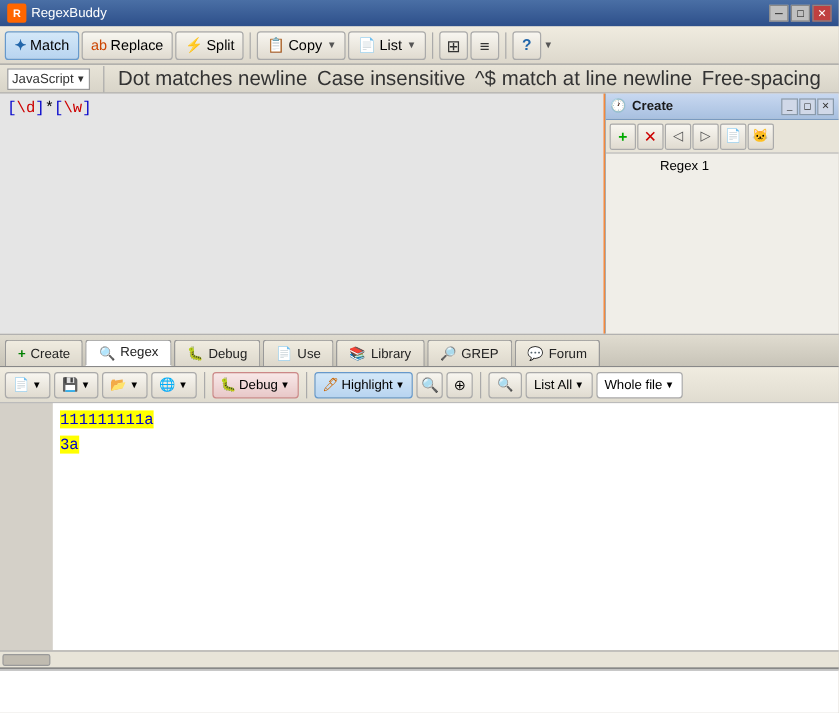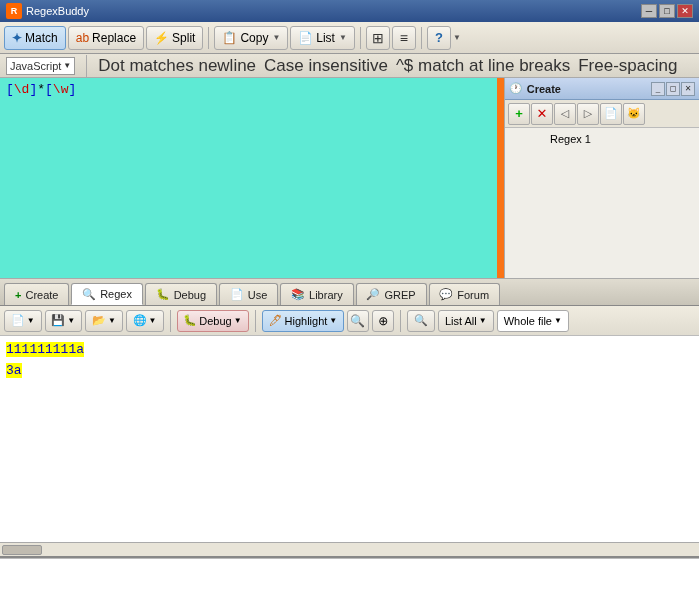--- a/index.html
+++ b/index.html
@@ -151,22 +151,22 @@
 
     
     .main-area {
       display: flex;
       height: 200px;
     }
 
     
     .regex-editor {
       flex: 1;
-      background: #5eead4;
-      border-right: 7px solid #f97316;
+      background: #e5e5e5;
+      border-right: 1px solid #f97316;
       position: relative;
     }
     .regex-content {
       padding: 4px 6px;
       font-family: 'Courier New', monospace;
       font-size: 13px;
       color: #000;
       height: 100%;
     }
 
@@ -448,21 +448,21 @@
 </div>
 
 <div class="toolbar2">
   <div class="lang-dropdown">
     <span>JavaScript</span>
     <span style="font-size:8px;">▼</span>
   </div>
   <div class="tb-divider"></div>
   <span class="option-link">Dot matches newline</span>
   <span class="option-link">Case insensitive</span>
-  <span class="option-link">^$ match at line breaks</span>
+  <span class="option-link">^$ match at line newline</span>
   <span class="option-link">Free-spacing</span>
 </div>
 
 <div class="main-area">
 
   <div class="regex-editor">
     <div class="regex-content">
       <span style="color:#0000cc;">[</span><span style="color:#cc0000;">\d</span><span style="color:#0000cc;">]</span><span>*</span><span style="color:#0000cc;">[</span><span style="color:#cc0000;">\w</span><span style="color:#0000cc;">]</span>
     </div>
   </div>
@@ -570,21 +570,21 @@
     <span>List All</span>
     <span style="font-size:8px;">▼</span>
   </div>
   <div class="file-dropdown">
     <span>Whole file</span>
     <span style="font-size:8px;">▼</span>
   </div>
 </div>
 
 <div style="display:flex;flex:1;flex-direction:column;height:220px;">
-  <div class="test-content" style="height:190px;overflow-y:auto;overflow-x:auto;">
+  <div class="test-content" style="height:190px;overflow-y:auto;overflow-x:auto;margin-left:44px;">
     <span class="match-line"><span class="match-highlight-full">111111111a</span></span>
     <span class="match-line"><span class="match-highlight-full">3a</span></span>
   </div>
   <div class="h-scrollbar">
     <div class="h-scrollbar-thumb"></div>
   </div>
 </div>
 
 <div class="bottom-section">
   <div class="test-lower" style="flex:1;min-height:60px;">

